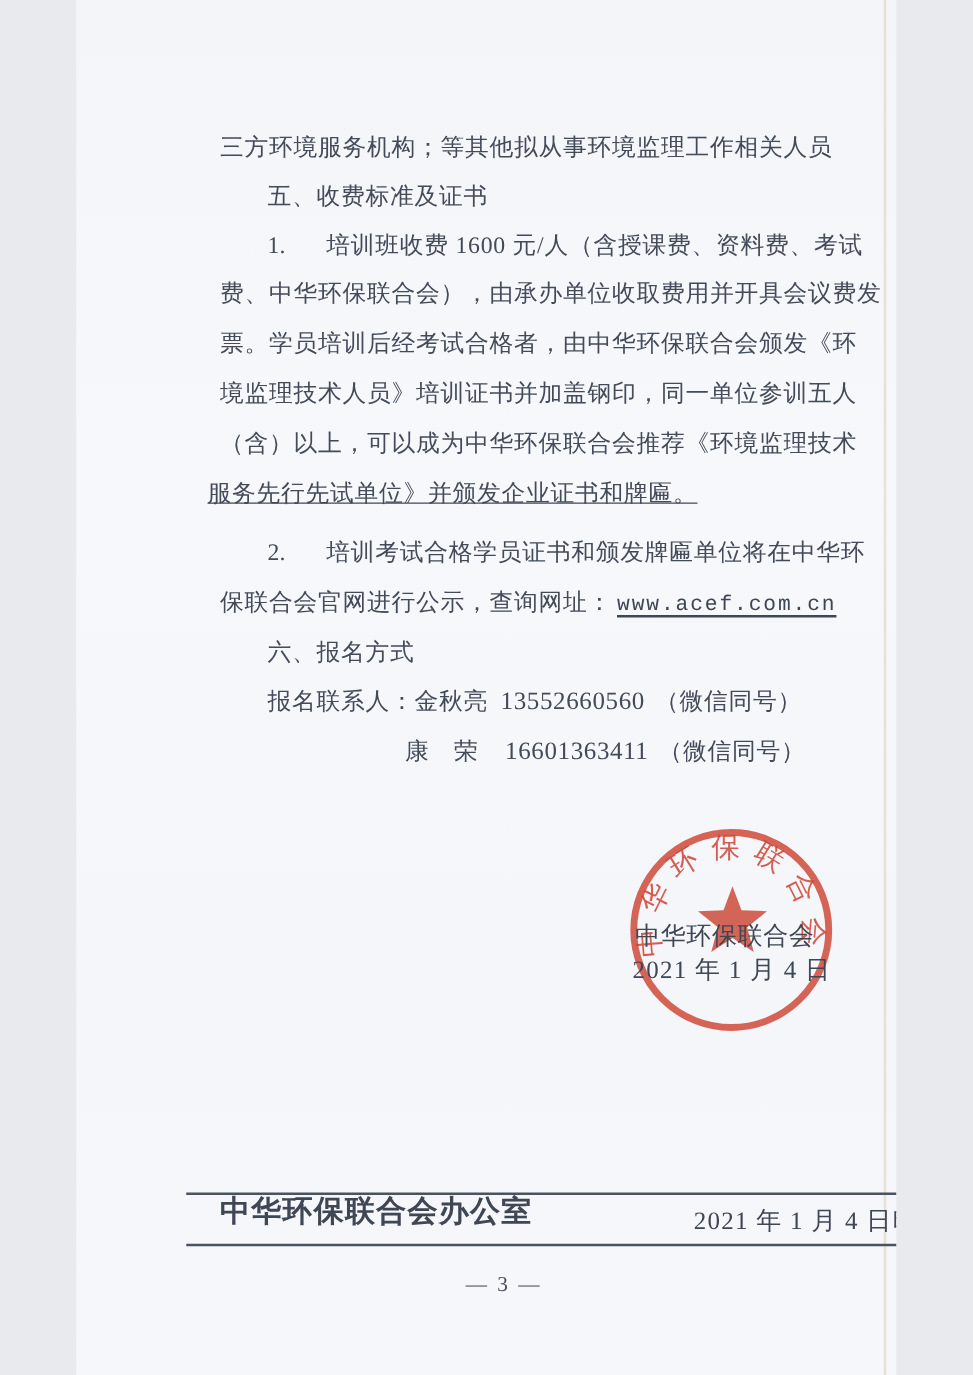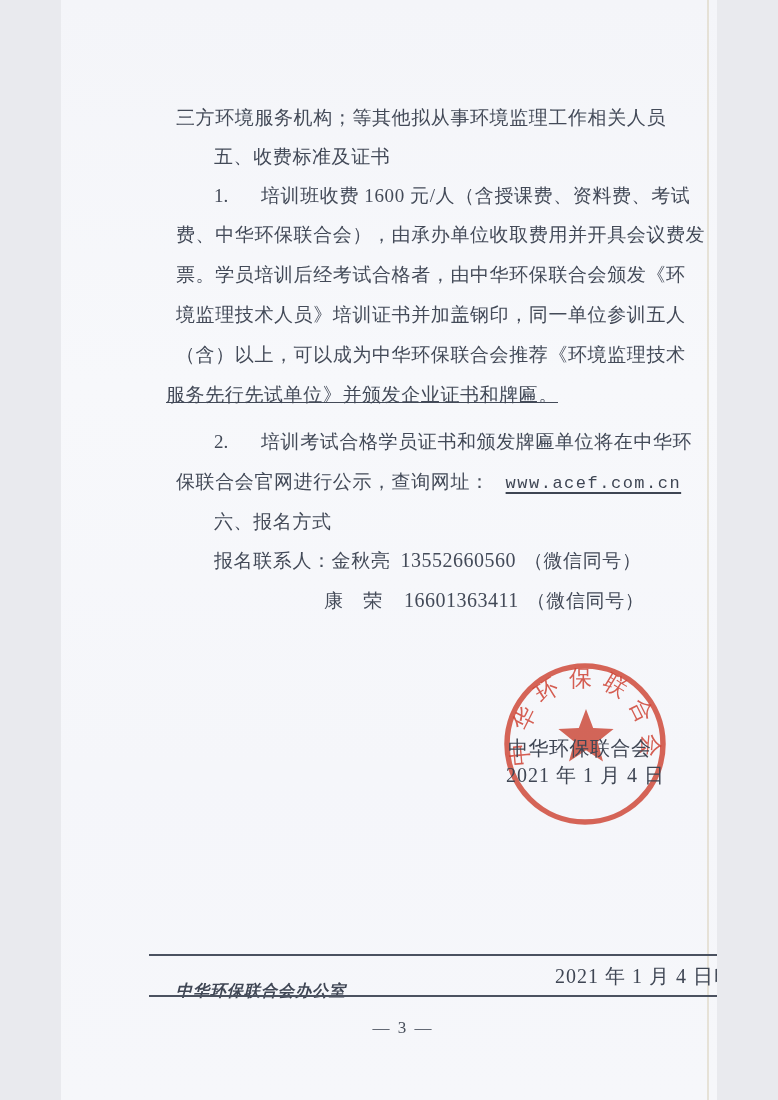--- a/index.html
+++ b/index.html
@@ -21,21 +21,21 @@
     font-size:19px;
     letter-spacing:0.6px;
     white-space:nowrap;
     color:#434a58;
   }
   .num{display:inline-block;width:47px;letter-spacing:0;}
   .url-link{
     font-family:"Liberation Mono","DejaVu Sans Mono",monospace;
     font-size:17px;
     letter-spacing:1.5px;
-    margin-left:16px;
+    margin-left:4px;
     color:#3e4553;
     text-decoration:underline;
     text-underline-offset:4px;
     text-decoration-thickness:1.5px;
     cursor:pointer;
   }
   .phone{
     font-family:"Liberation Serif","DejaVu Serif",serif;
     font-size:20px;letter-spacing:0.5px;
   }
@@ -43,22 +43,22 @@
   .gap-r8{margin-right:8px;}
   .contact2-name{display:inline-block;width:80px;}
   .sig{
     position:absolute;z-index:3;font-size:20px;white-space:nowrap;color:#3f4654;
   }
   .seal{position:absolute;left:438px;top:658px;width:172px;height:172px;z-index:2;}
   .footer-rule{
     position:absolute;left:88px;width:598px;height:2px;background:#4b5260;
   }
   .footer-office{
-    position:absolute;left:115px;top:981px;
-    font-size:16px;font-weight:bold;letter-spacing:1px;white-space:nowrap;color:#3f4654;font-style:italic;
+    position:absolute;left:115px;top:953px;
+    font-size:24px;font-weight:bold;letter-spacing:1px;white-space:nowrap;color:#3f4654;
   }
   .footer-date{
     position:absolute;left:494px;top:963px;
     font-size:20px;letter-spacing:1px;white-space:nowrap;color:#3f4654;
   }
   .page-number{
     position:absolute;left:296px;top:1018px;width:92px;
     text-align:center;font-size:17px;letter-spacing:2px;color:#49505c;white-space:nowrap;
   }
 </style>

